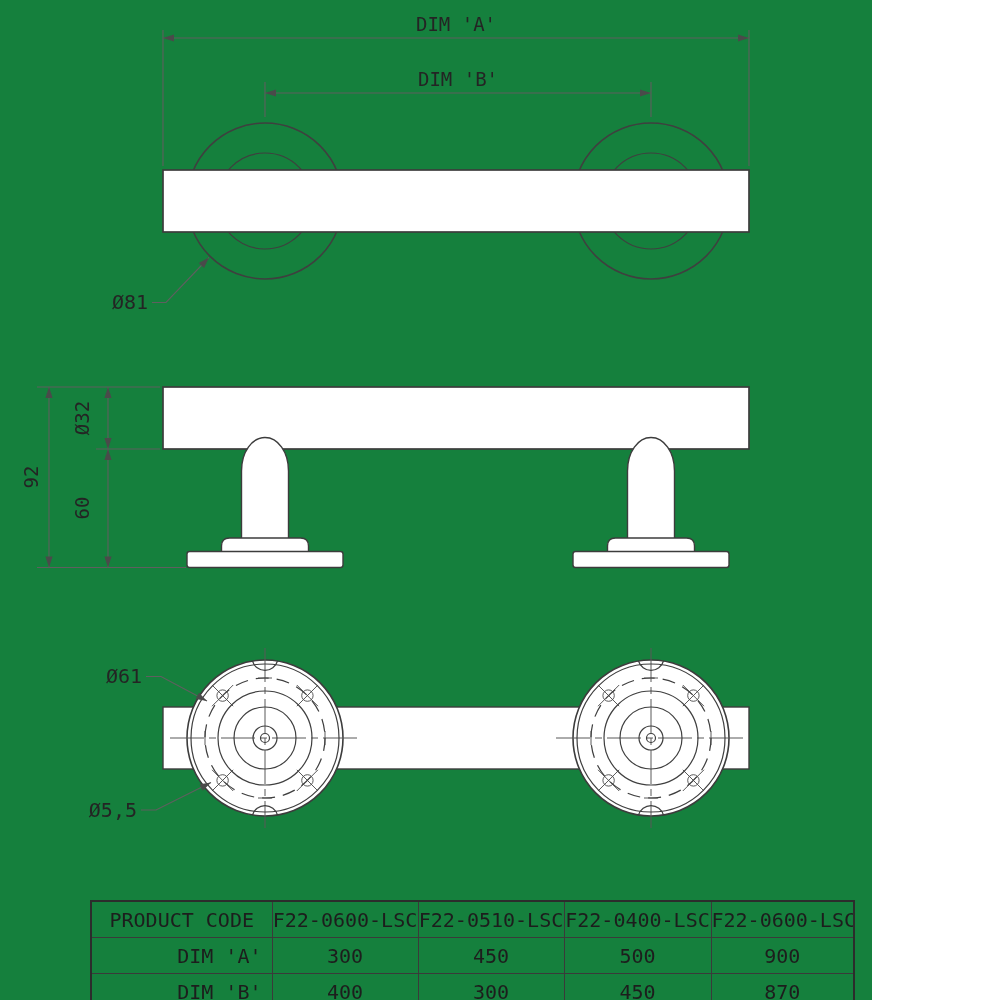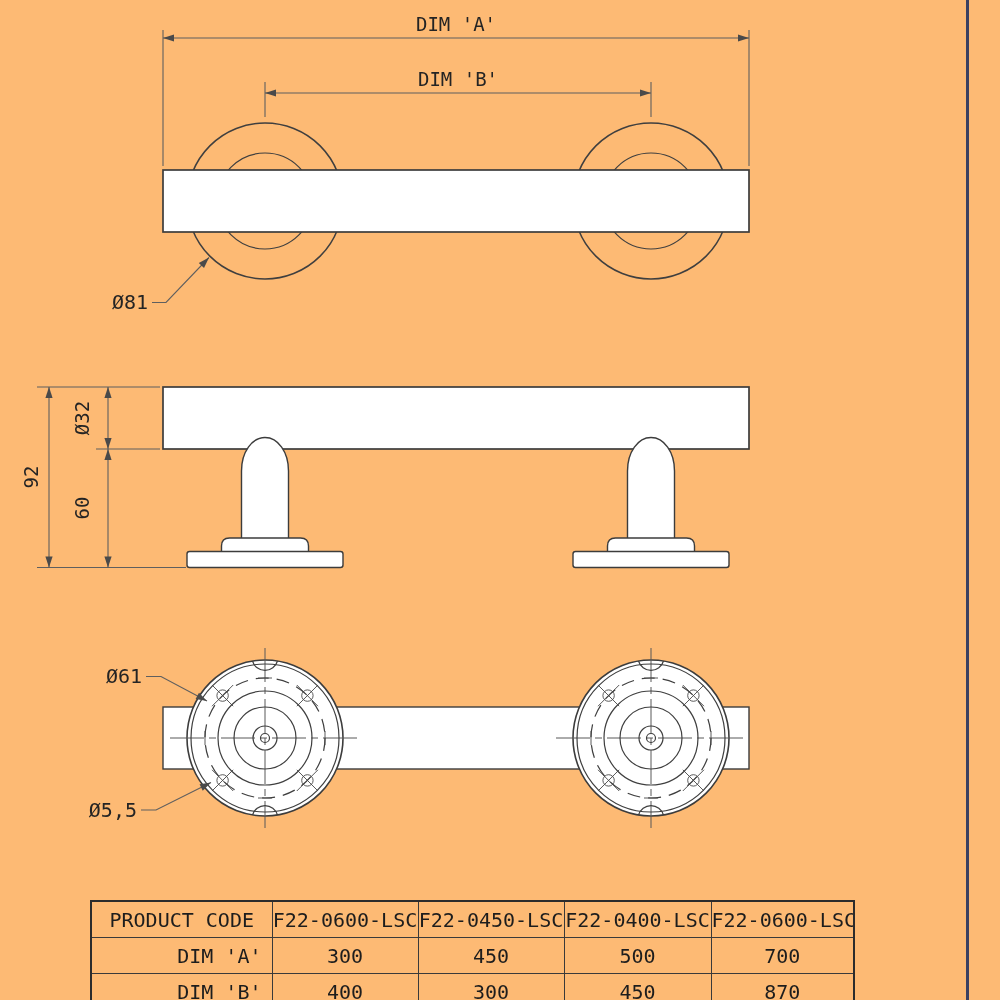--- a/index.html
+++ b/index.html
@@ -1,16 +1,16 @@
 <!DOCTYPE html>
 <html><head>
 <meta charset="utf-8">
 <style>
   html,body{margin:0;padding:0;background:#ffffff;}
-  #sheet{position:relative;width:1000px;height:1000px;background:#fdba74;overflow:hidden;
+  #sheet{position:relative;width:872px;height:1000px;background:#15803d;overflow:hidden;
          font-family:"DejaVu Sans Mono", monospace;}
   svg{position:absolute;left:0;top:0;}           
   .olw{stroke:#3c3c3c;stroke-width:1.7;fill:#ffffff;}       
   .tl{stroke:#3f3f3f;stroke-width:1.2;fill:none;}           
   .xl{stroke:#474747;stroke-width:0.9;fill:none;}           
   .dl{stroke:#5f5f5f;stroke-width:1.1;fill:none;}           
   .cl{stroke:#585858;stroke-width:1;fill:none;stroke-dasharray:34 5 7 5;} 
   .dash{stroke-dasharray:13 8;}
   text{font-family:"DejaVu Sans Mono", monospace;fill:#242424;}
   .dimtext{font-size:19px;}
@@ -137,30 +137,30 @@
     <col style="width:181px">
         <col style="width:146px">
         <col style="width:146px">
     <col style="width:147px">
         <col style="width:143px">
   </colgroup>
   <tbody>
         <tr>
     <td>PRODUCT CODE</td>
     <td>F22-0600-LSC</td>
-    <td>F22-0450-LSC</td>
+    <td>F22-0510-LSC</td>
     <td>F22-0400-LSC</td>
     <td>F22-0600-LSC</td>
   </tr>
   <tr>
     <td class="rowlabel">DIM 'A'</td>
     <td>300</td>
     <td>450</td>
     <td>500</td>
-    <td>700</td>
+    <td>900</td>
   </tr>
   <tr>
     <td class="rowlabel">DIM 'B'</td>
     <td>400</td>
     <td>300</td>
     <td>450</td>
     <td>870</td>
   </tr>
 </tbody>
     </table>

